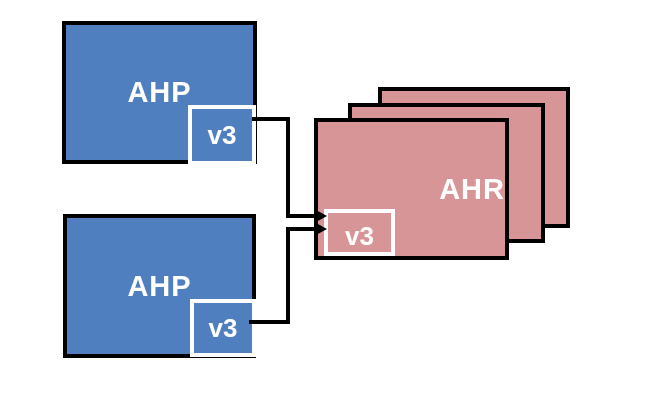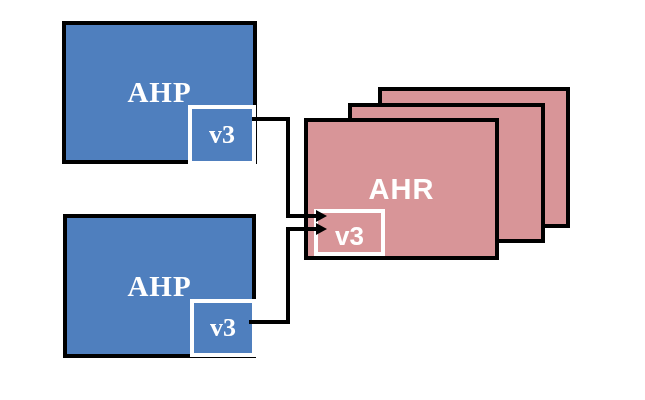--- a/index.html
+++ b/index.html
@@ -16,21 +16,21 @@
     overflow: hidden;
   }
   .box {
     position: absolute;
     box-sizing: border-box;
     border: 4px solid var(--outline, #000000);
     display: flex;
     align-items: center;
     justify-content: center;
   }
-  .box.blue  { background: var(--ahp_fill, #4f7fbe); z-index: 3; font-family: Liberation Serif, serif; }
+  .box.blue  { background: var(--ahp_fill, #4f7fbe); z-index: 3; }
   .box.pink  { background: var(--ahr_fill, #d89598); }
   .box.back2 { z-index: 1; }
   .box.back1 { z-index: 2; }
   .box.front { z-index: 3; }
   .node-label {
     color: var(--label_text, #ffffff);
     font-size: 29px;
     font-weight: bold;
     letter-spacing: 1px;
     user-select: none;
@@ -82,21 +82,21 @@
 
   <div class="box blue" style="left:63px; top:214px; width:193px; height:144px;">
     <span class="node-label">AHP</span>
     <div class="vbadge on-blue" style="left:123px; top:81px; width:66px; height:58px;">
       <span class="version-label">v3</span>
     </div>
   </div>
 
   <div class="box pink back2" style="left:378px; top:87px; width:192px; height:141px;"></div>
   <div class="box pink back1" style="left:348px; top:103px; width:197px; height:140px;"></div>
-  <div class="box pink front" style="left:304px; top:118px; width:195px; height:142px;">
+  <div class="box pink front" style="left:314px; top:118px; width:195px; height:142px;justify-content:flex-end;">
     <span class="node-label">AHR</span>
     <div class="vbadge on-pink text-low" style="left:6px; top:87px; width:71px; height:47px;">
       <span class="version-label">v3</span>
     </div>
   </div>
 
   <div class="line" style="left:252px; top:117px; width:38px; height:4px;"></div>
   <div class="line" style="left:286px; top:117px; width:4px; height:101px;"></div>
   <div class="line" style="left:286px; top:214px; width:32px; height:4px;"></div>
   <div class="arrow-right" style="left:316px; top:210px;"></div>

